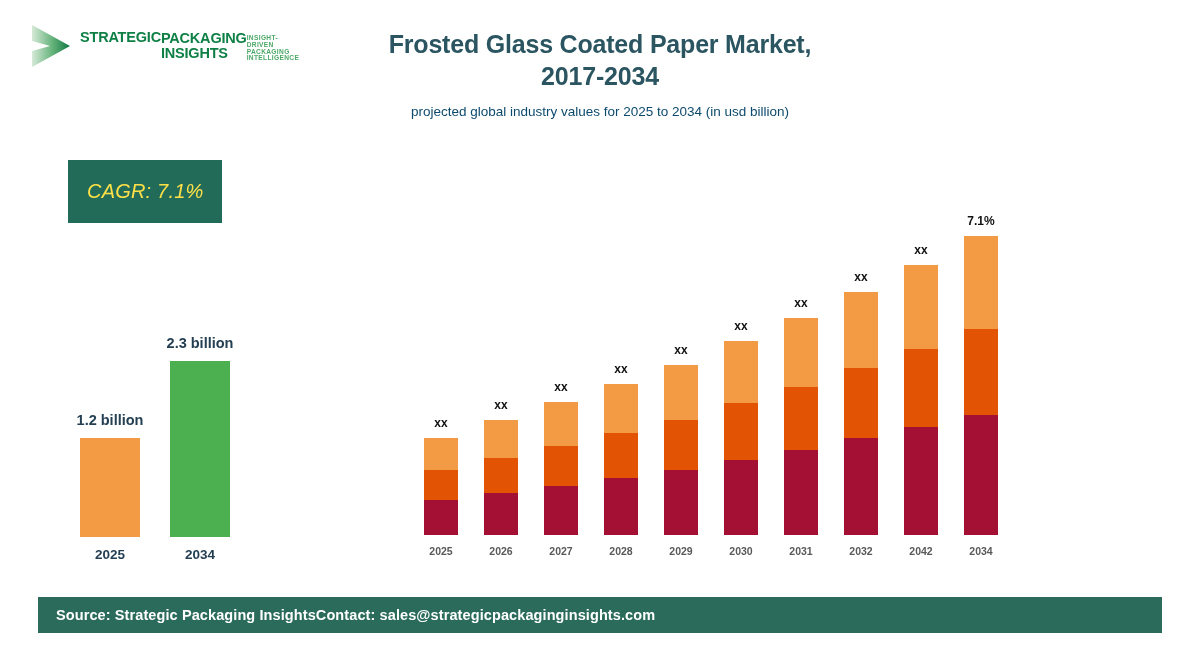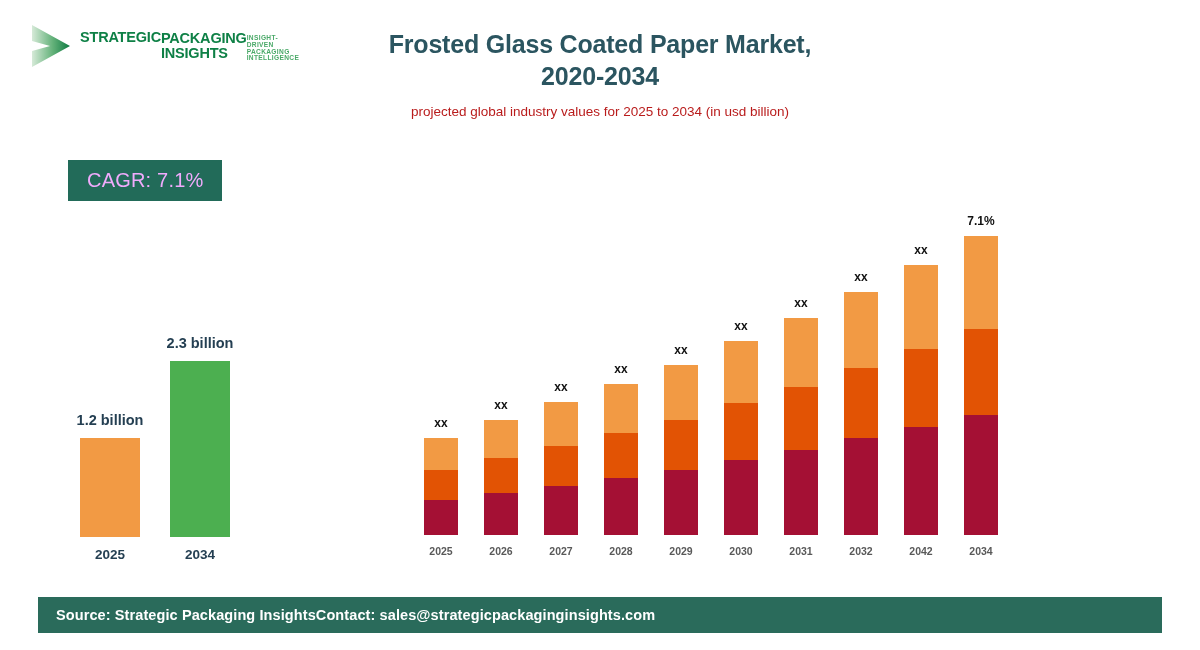--- a/index.html
+++ b/index.html
@@ -65,34 +65,35 @@
     font-size: 25px;
     font-weight: bold;
     color: #2b5560;
     line-height: 1.28;
     letter-spacing: -0.2px;
   }
   .chart-subtitle {
     margin-top: 12px;
     font-size: 13.5px;
     font-weight: normal;
-    color: #b91c1c;
+    color: #0c4a6e;
   }
 
   
   #cagr-badge {
     position: absolute;
     left: 68px;
     top: 160px;
-    padding: 9px 19px;
+    padding: 20px 19px;
     background: #226b59;
-    color: #f0abfc;
+    color: #fde047;
     font-size: 20px;
     font-weight: normal;
     letter-spacing: 0.2px;
+    font-style: italic;
   }
 
   
   #mini-chart {
     position: absolute;
     left: 55px;
     top: 320px;
     width: 230px;
     height: 245px;
   }
@@ -195,21 +196,21 @@
   <div class="logo-text-wrap">
     <div class="logo-line1">STRATEGIC</div>
     <div class="logo-line2">PACKAGING INSIGHTS</div>
     <div class="logo-tagline">INSIGHT-DRIVEN PACKAGING INTELLIGENCE</div>
   </div>
 </div>
 
 <div id="title-block">
   <div class="chart-title">
     <div>Frosted Glass Coated Paper Market,</div>
-    <div>2020-2034</div>
+    <div>2017-2034</div>
   </div>
   <div class="chart-subtitle">projected global industry values for 2025 to 2034 (in usd billion)</div>
 </div>
 
 <div id="cagr-badge">CAGR: 7.1%</div>
 
 <div id="mini-chart">
     <div class="mini-bar-group" style="left: 25px;">
       <div class="mini-value" style="bottom: 109px;">1.2 billion</div>
       <div class="mini-bar" style="height: 99px; background: rgb(242, 154, 68);"></div>

